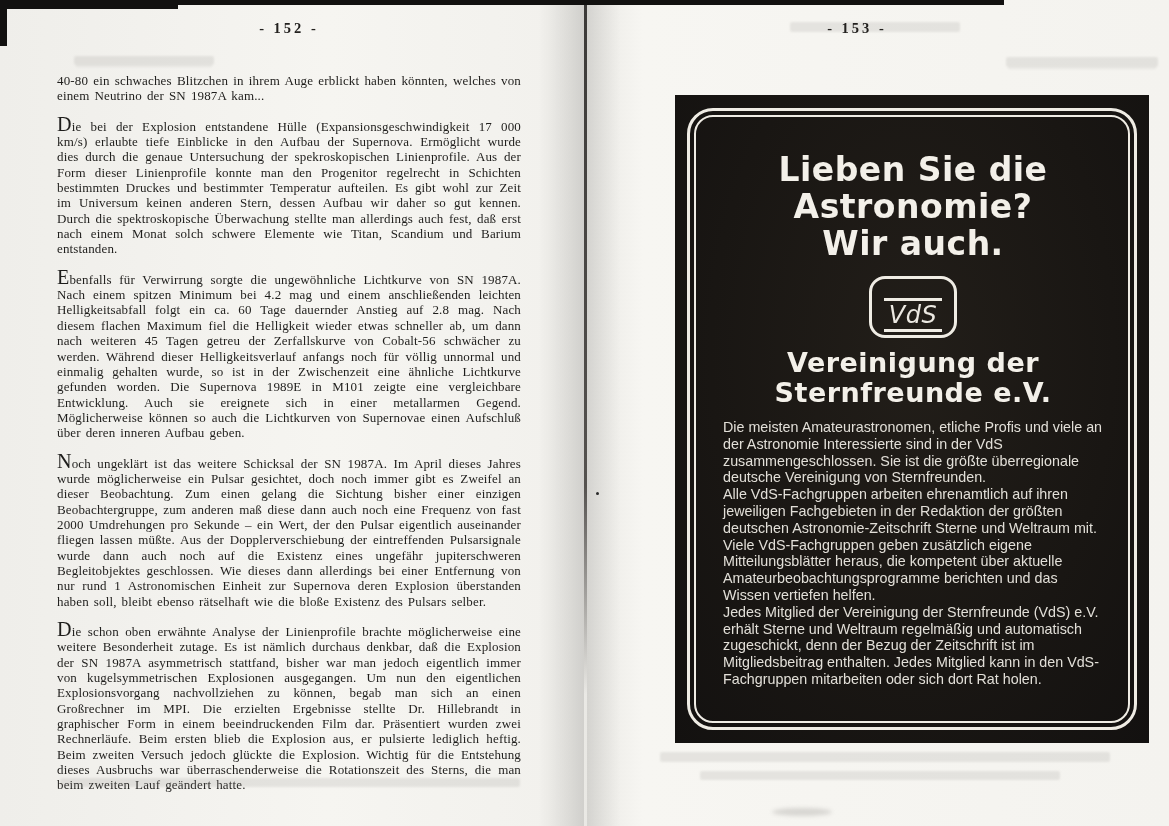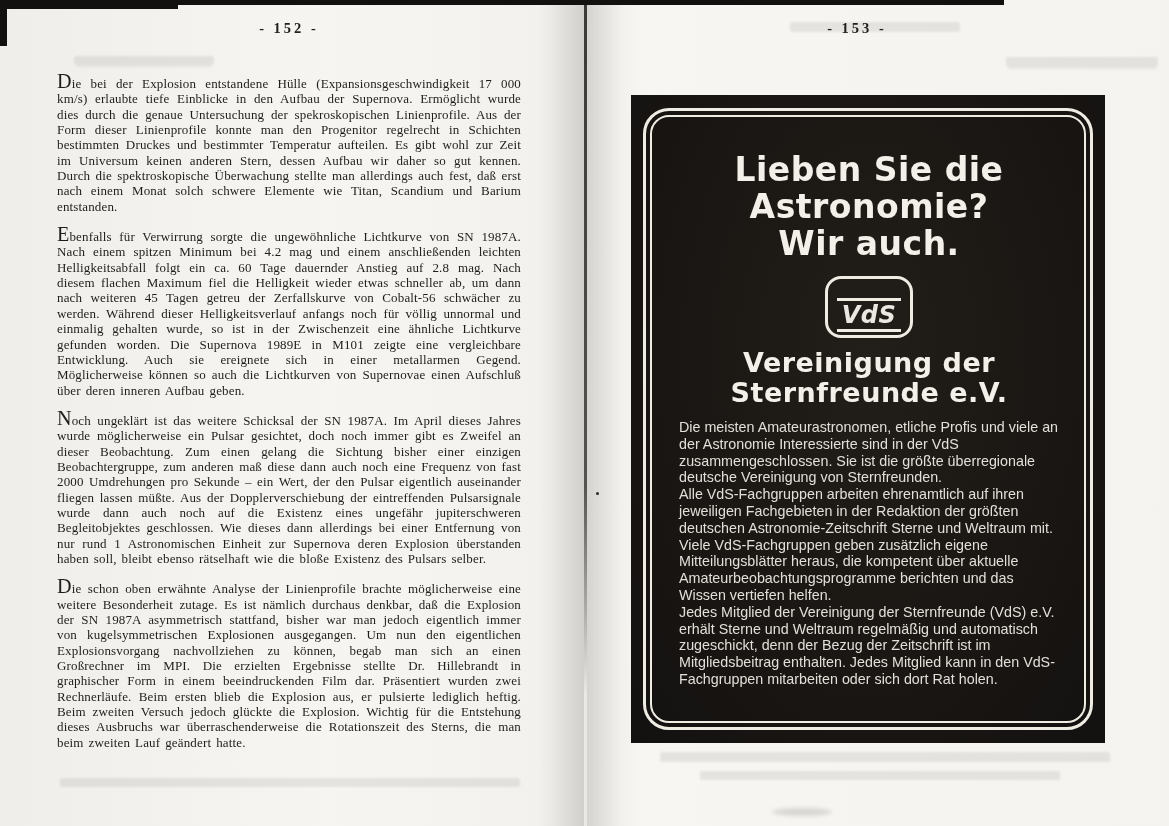--- a/index.html
+++ b/index.html
@@ -38,52 +38,53 @@
     text-align:justify;
     word-spacing:1.6px;letter-spacing:.15px;
   }
   .text-column p:last-child{margin-bottom:16px;}
   .text-column p.initial::first-letter{font-size:1.55em;line-height:.8;}
 
   
   .page-right-number{position:absolute;left:782px;top:20px;width:150px;text-align:center;
     font-size:14.5px;letter-spacing:3px;font-weight:bold;color:#23211f;}
 
-  .ad{position:absolute;left:631px;top:95px;width:474px;height:648px;
+  .ad{position:absolute;left:675px;top:95px;width:474px;height:648px;
     background:radial-gradient(ellipse at 50% 40%, #221e19 0%, #191613 60%, #131110 100%);
     color:#ebe8e1;}
   .ad-frame-outer{position:absolute;left:12px;right:12px;top:13px;bottom:13px;
     border:3px solid #efece4;border-radius:26px;}
   .ad-frame-inner{position:absolute;left:19px;right:19px;top:20px;bottom:20px;
     border:2px solid #efece4;border-radius:19px;}
   .ad-content{position:absolute;left:34px;right:34px;top:24px;bottom:24px;
     padding:10px 12px 0 14px;overflow:hidden;
     font-family:"Liberation Sans", sans-serif;}
   .ad-headline{margin-top:22px;text-align:center;font-weight:bold;
     font-size:33px;line-height:37px;letter-spacing:.5px;color:#f3f0e9;
     font-family:"DejaVu Sans", sans-serif;}
   .vds-logo{width:82px;height:56px;margin:14px auto 10px auto;
     border:3px solid #efece4;border-radius:16px;
     display:flex;align-items:center;justify-content:center;}
   .vds-logo-inner{border-top:3px solid #efece4;border-bottom:3px solid #efece4;
     padding:0 5px;font-family:"DejaVu Sans", sans-serif;
-    font-style:italic;font-weight:bold;font-size:24px;line-height:28px;letter-spacing:.5px;margin-top:16px;}
+    font-style:italic;font-weight:normal;font-size:24px;line-height:28px;letter-spacing:.5px;margin-top:16px;}
   .ad-subhead{text-align:center;font-weight:bold;font-size:27px;line-height:30px;
     letter-spacing:.5px;color:#f3f0e9;font-family:"DejaVu Sans", sans-serif;}
   .ad-body{margin-top:11px;font-size:14.3px;line-height:16.8px;color:#e2dfd8;}
   .ad-body p{margin:0;}
 </style>
 </head>
 <body>
 
 <div class="scan">
 
   <div class="page-left">
     <div class="page-number">- 152 -</div>
     <div class="text-column">
+      <p>40-80 ein schwaches Blitzchen in ihrem Auge erblickt haben könnten, welches von einem Neutrino der SN 1987A kam...</p>
       <p class="initial">Die bei der Explosion entstandene Hülle (Expansionsgeschwindigkeit 17 000 km/s) erlaubte tiefe Einblicke in den Aufbau der Supernova. Ermöglicht wurde dies durch die genaue Untersuchung der spekroskopischen Linienprofile. Aus der Form dieser Linienprofile konnte man den Progenitor regelrecht in Schichten bestimmten Druckes und bestimmter Temperatur aufteilen. Es gibt wohl zur Zeit im Universum keinen anderen Stern, dessen Aufbau wir daher so gut kennen. Durch die spektroskopische Überwachung stellte man allerdings auch fest, daß erst nach einem Monat solch schwere Elemente wie Titan, Scandium und Barium entstanden.</p>
       <p class="initial">Ebenfalls für Verwirrung sorgte die ungewöhnliche Lichtkurve von SN 1987A. Nach einem spitzen Minimum bei 4.2 mag und einem anschließenden leichten Helligkeitsabfall folgt ein ca. 60 Tage dauernder Anstieg auf 2.8 mag. Nach diesem flachen Maximum fiel die Helligkeit wieder etwas schneller ab, um dann nach weiteren 45 Tagen getreu der Zerfallskurve von Cobalt-56 schwächer zu werden. Während dieser Helligkeitsverlauf anfangs noch für völlig unnormal und einmalig gehalten wurde, so ist in der Zwischenzeit eine ähnliche Lichtkurve gefunden worden. Die Supernova 1989E in M101 zeigte eine vergleichbare Entwicklung. Auch sie ereignete sich in einer metallarmen Gegend. Möglicherweise können so auch die Lichtkurven von Supernovae einen Aufschluß über deren inneren Aufbau geben.</p>
       <p class="initial">Noch ungeklärt ist das weitere Schicksal der SN 1987A. Im April dieses Jahres wurde möglicherweise ein Pulsar gesichtet, doch noch immer gibt es Zweifel an dieser Beobachtung. Zum einen gelang die Sichtung bisher einer einzigen Beobachtergruppe, zum anderen maß diese dann auch noch eine Frequenz von fast 2000 Umdrehungen pro Sekunde – ein Wert, der den Pulsar eigentlich auseinander fliegen lassen müßte. Aus der Dopplerverschiebung der eintreffenden Pulsarsignale wurde dann auch noch auf die Existenz eines ungefähr jupiterschweren Begleitobjektes geschlossen. Wie dieses dann allerdings bei einer Entfernung von nur rund 1 Astronomischen Einheit zur Supernova deren Explosion überstanden haben soll, bleibt ebenso rätselhaft wie die bloße Existenz des Pulsars selber.</p>
       <p class="initial">Die schon oben erwähnte Analyse der Linienprofile brachte möglicherweise eine weitere Besonderheit zutage. Es ist nämlich durchaus denkbar, daß die Explosion der SN 1987A asymmetrisch stattfand, bisher war man jedoch eigentlich immer von kugelsymmetrischen Explosionen ausgegangen. Um nun den eigentlichen Explosionsvorgang nachvollziehen zu können, begab man sich an einen Großrechner im MPI. Die erzielten Ergebnisse stellte Dr. Hillebrandt in graphischer Form in einem beeindruckenden Film dar. Präsentiert wurden zwei Rechnerläufe. Beim ersten blieb die Explosion aus, er pulsierte lediglich heftig. Beim zweiten Versuch jedoch glückte die Explosion. Wichtig für die Entstehung dieses Ausbruchs war überraschenderweise die Rotationszeit des Sterns, die man beim zweiten Lauf geändert hatte.</p>
     </div>
   </div>
 
   <div class="gutter-shadow-left"></div>
   <div class="gutter-shadow-right"></div>
   <div class="gutter-line"></div>

